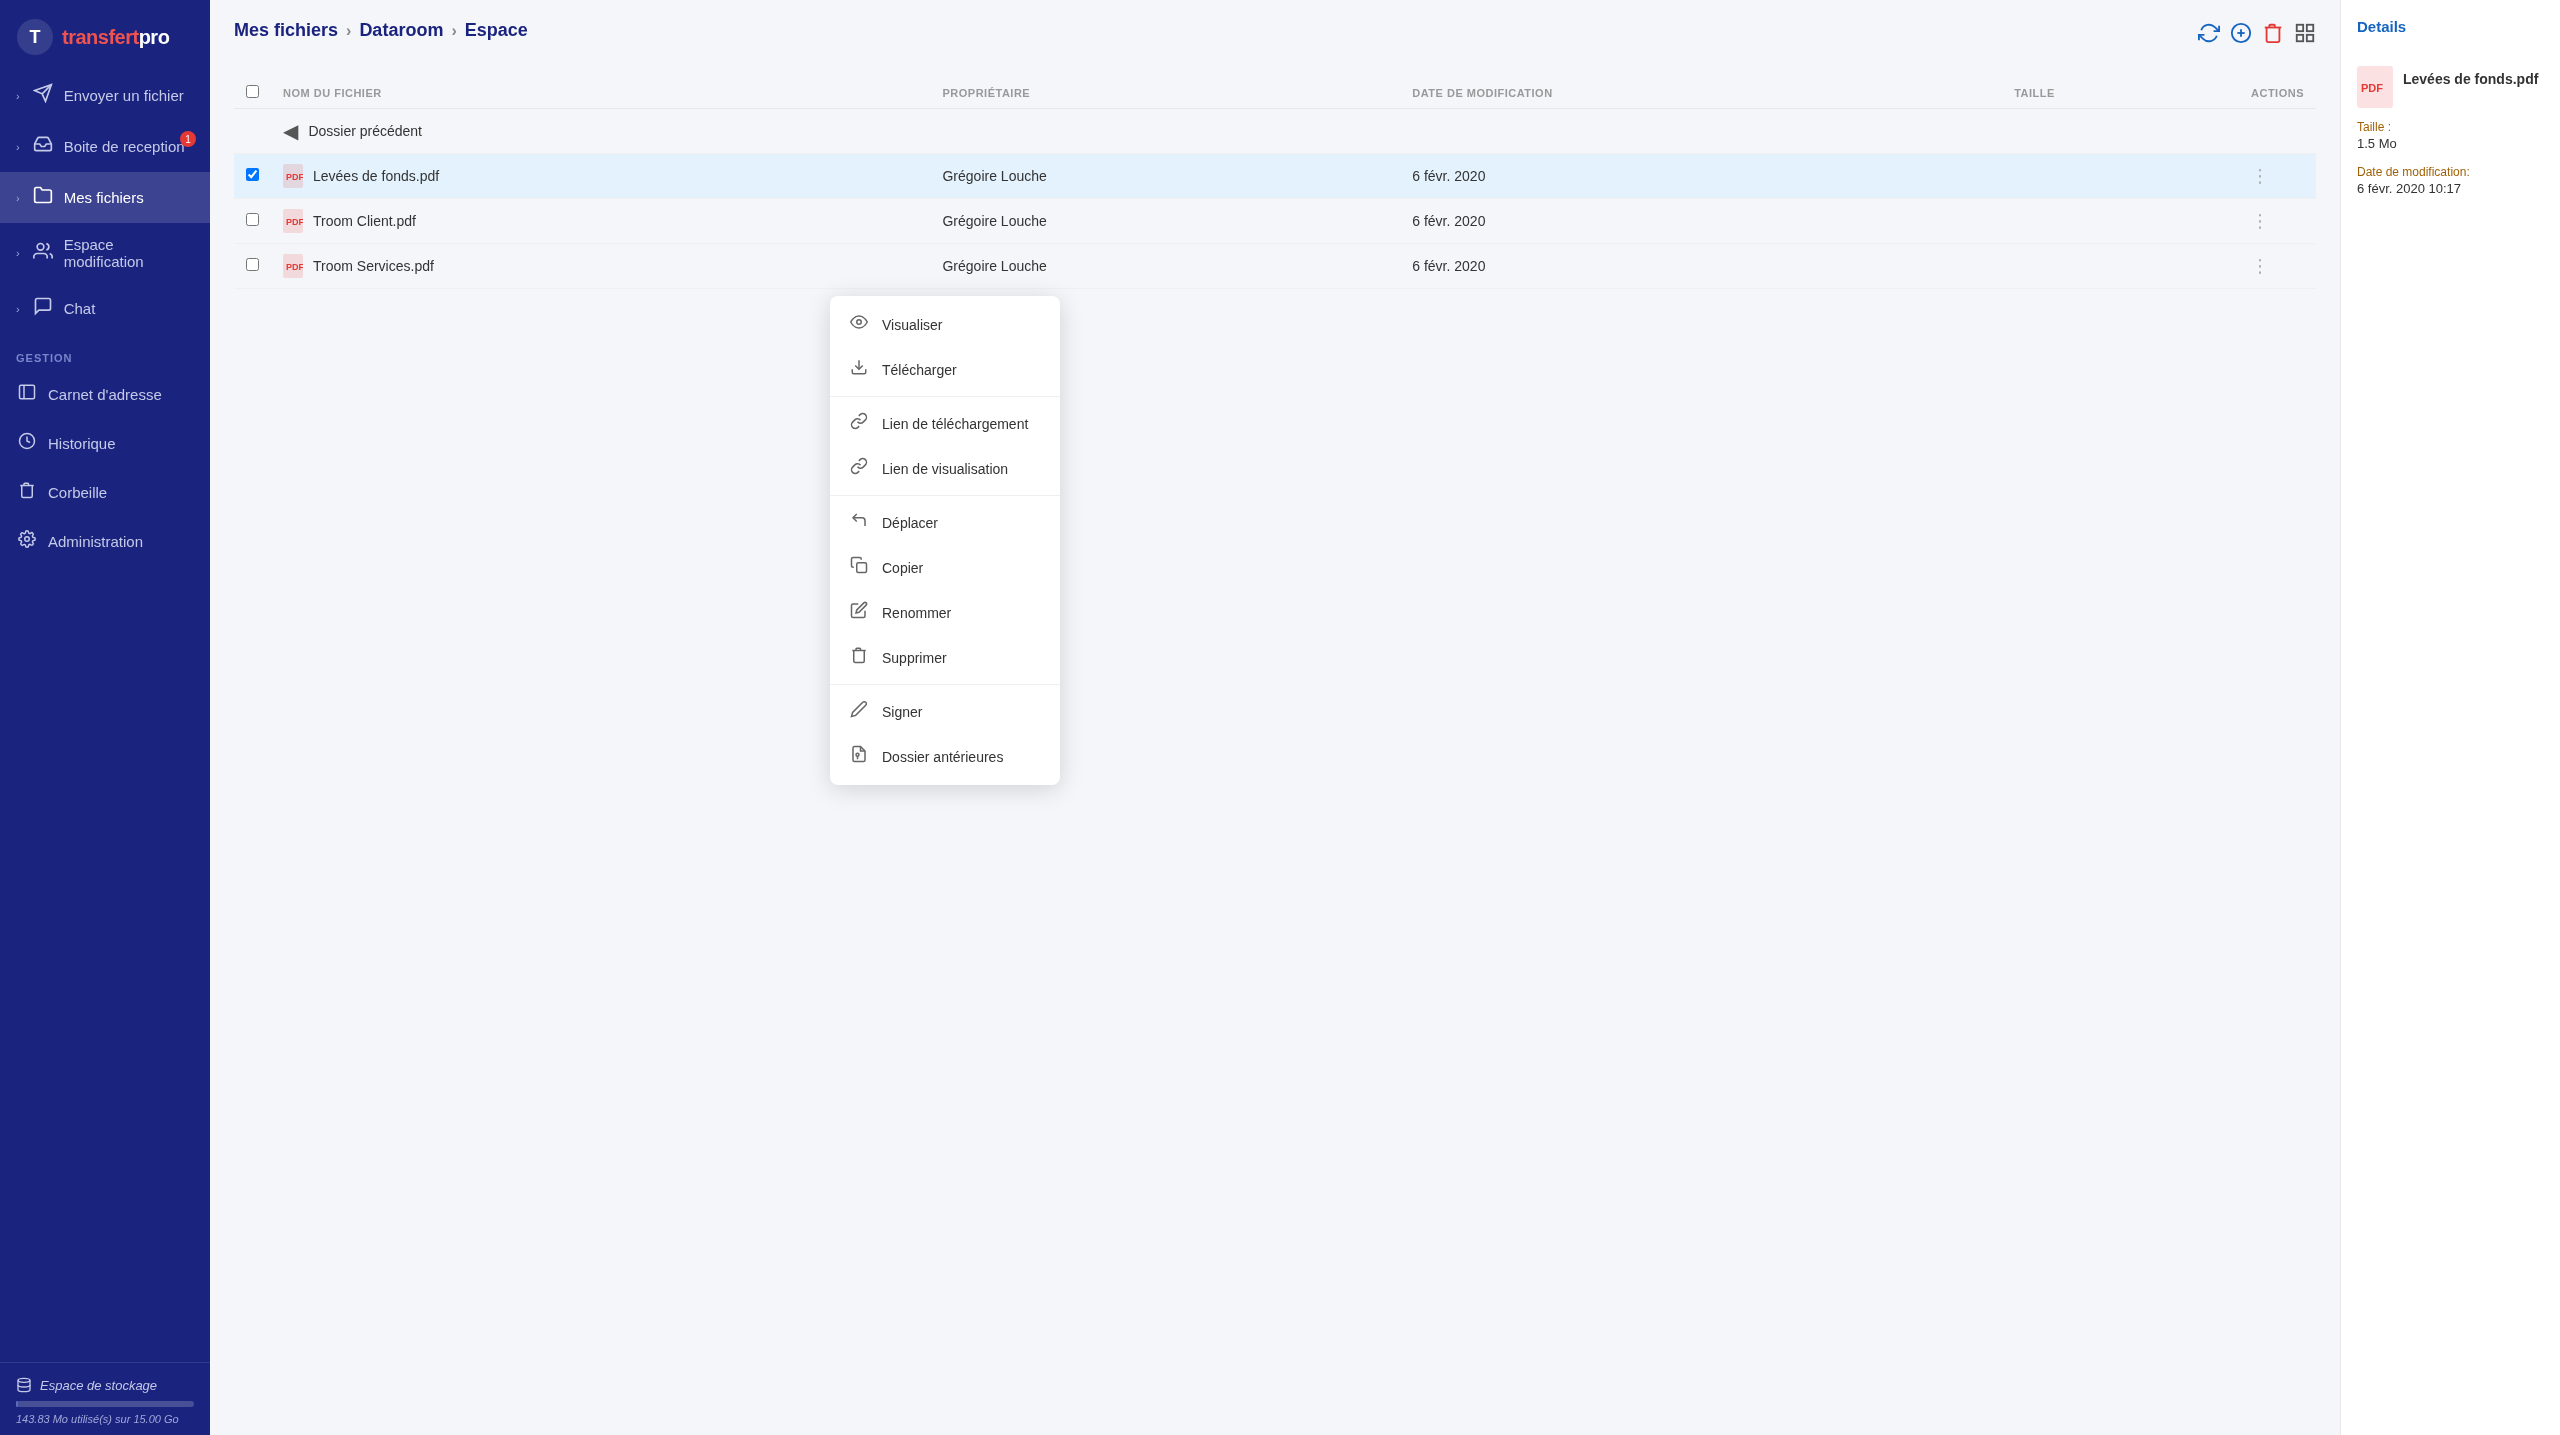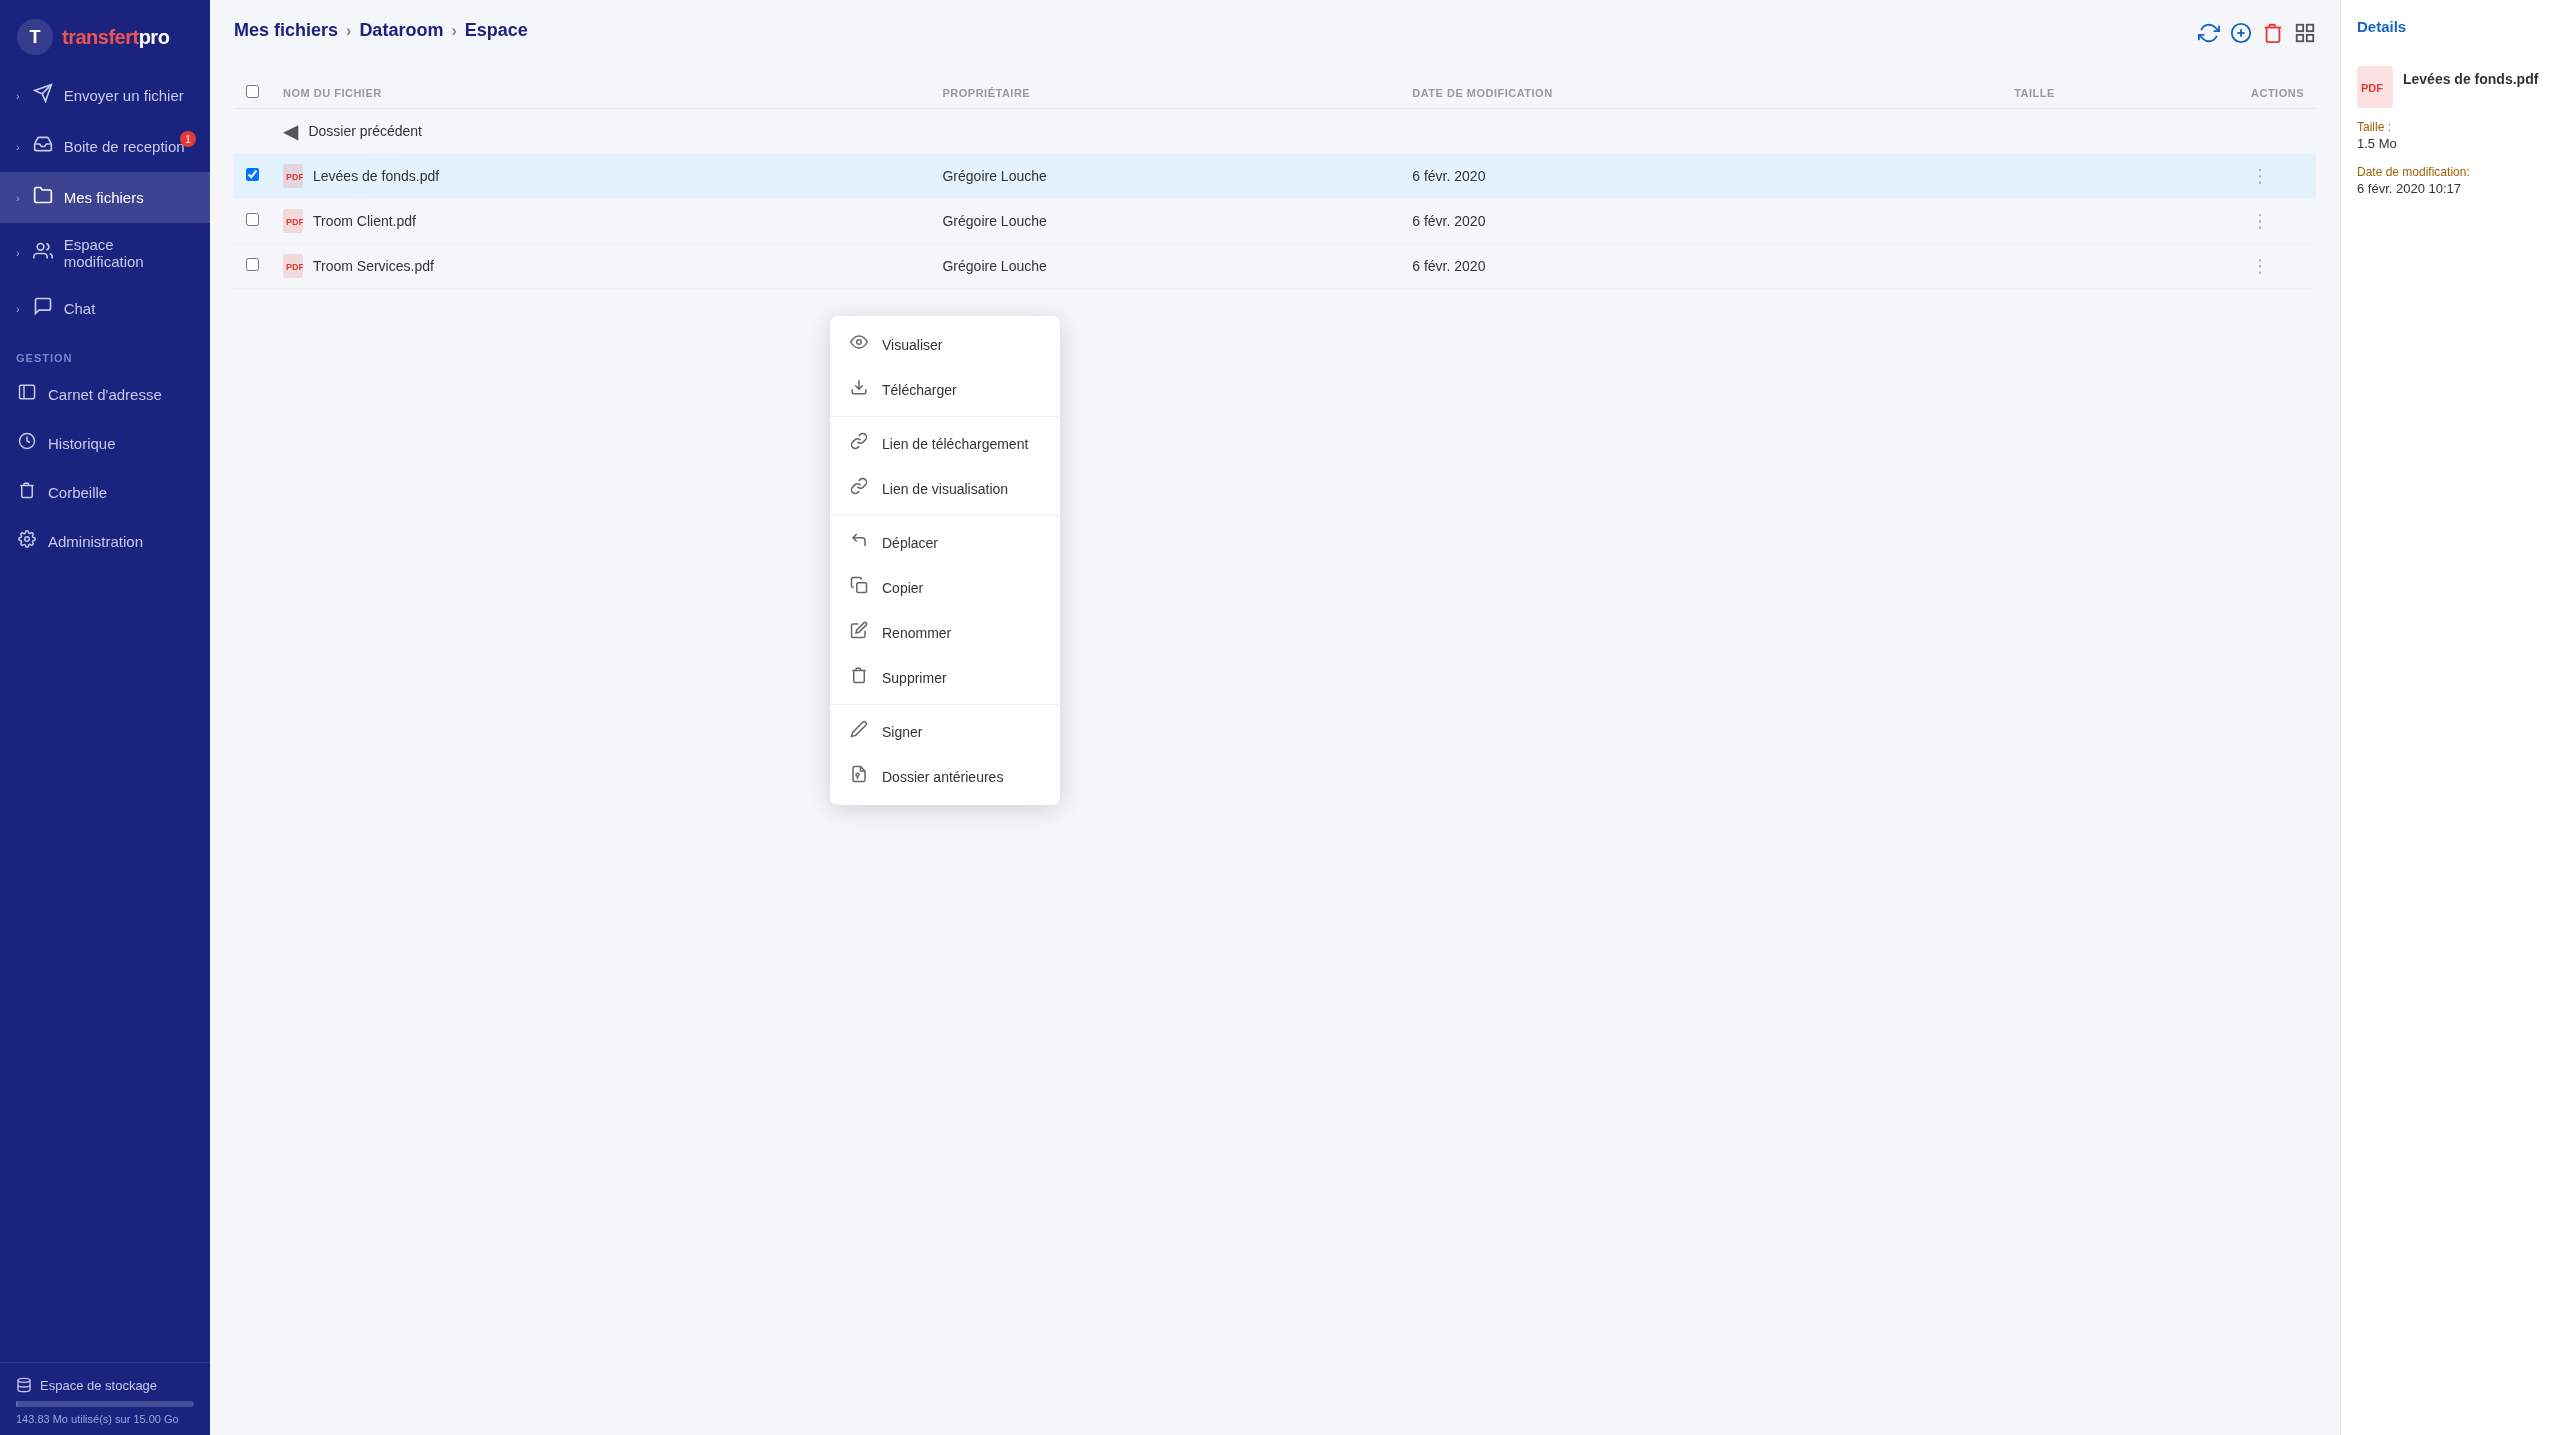--- a/index.html
+++ b/index.html
@@ -58,20 +58,21 @@
     .gestion-label {
       padding: 18px 16px 6px 16px;
       font-size: 11px;
       font-weight: 700;
       letter-spacing: 1px;
       color: #7986cb;
     }
     .sidebar-bottom {
       padding: 14px 16px 10px 16px;
       border-top: 1px solid rgba(255,255,255,0.1);
+      font-style: italic;
     }
     .storage-label { font-size: 13px; color: #c5cae9; display: flex; align-items: center; gap: 8px; margin-bottom: 8px; }
     .storage-bar-bg { background: rgba(255,255,255,0.2); border-radius: 4px; height: 6px; width: 100%; margin-bottom: 6px; }
     .storage-bar-fill { background: #5c6bc0; border-radius: 4px; height: 6px; }
     .storage-info { font-size: 11px; color: #9fa8da; }
 
     
     .main { flex: 1; display: flex; flex-direction: column; overflow: hidden; }
 
     
@@ -167,21 +168,21 @@
     .three-dots { color: #aaa; cursor: pointer; font-size: 18px; }
 
     
     .context-menu {
       position: absolute;
       background: #fff;
       border-radius: 8px;
       box-shadow: 0 4px 24px rgba(0,0,0,0.15);
       width: 230px;
       z-index: 100;
-      top: 316px;
+      top: 296px;
       left: 830px;
       padding: 6px 0;
     }
     .ctx-item {
       display: flex;
       align-items: center;
       gap: 12px;
       padding: 11px 18px;
       font-size: 14px;
       color: #333;

